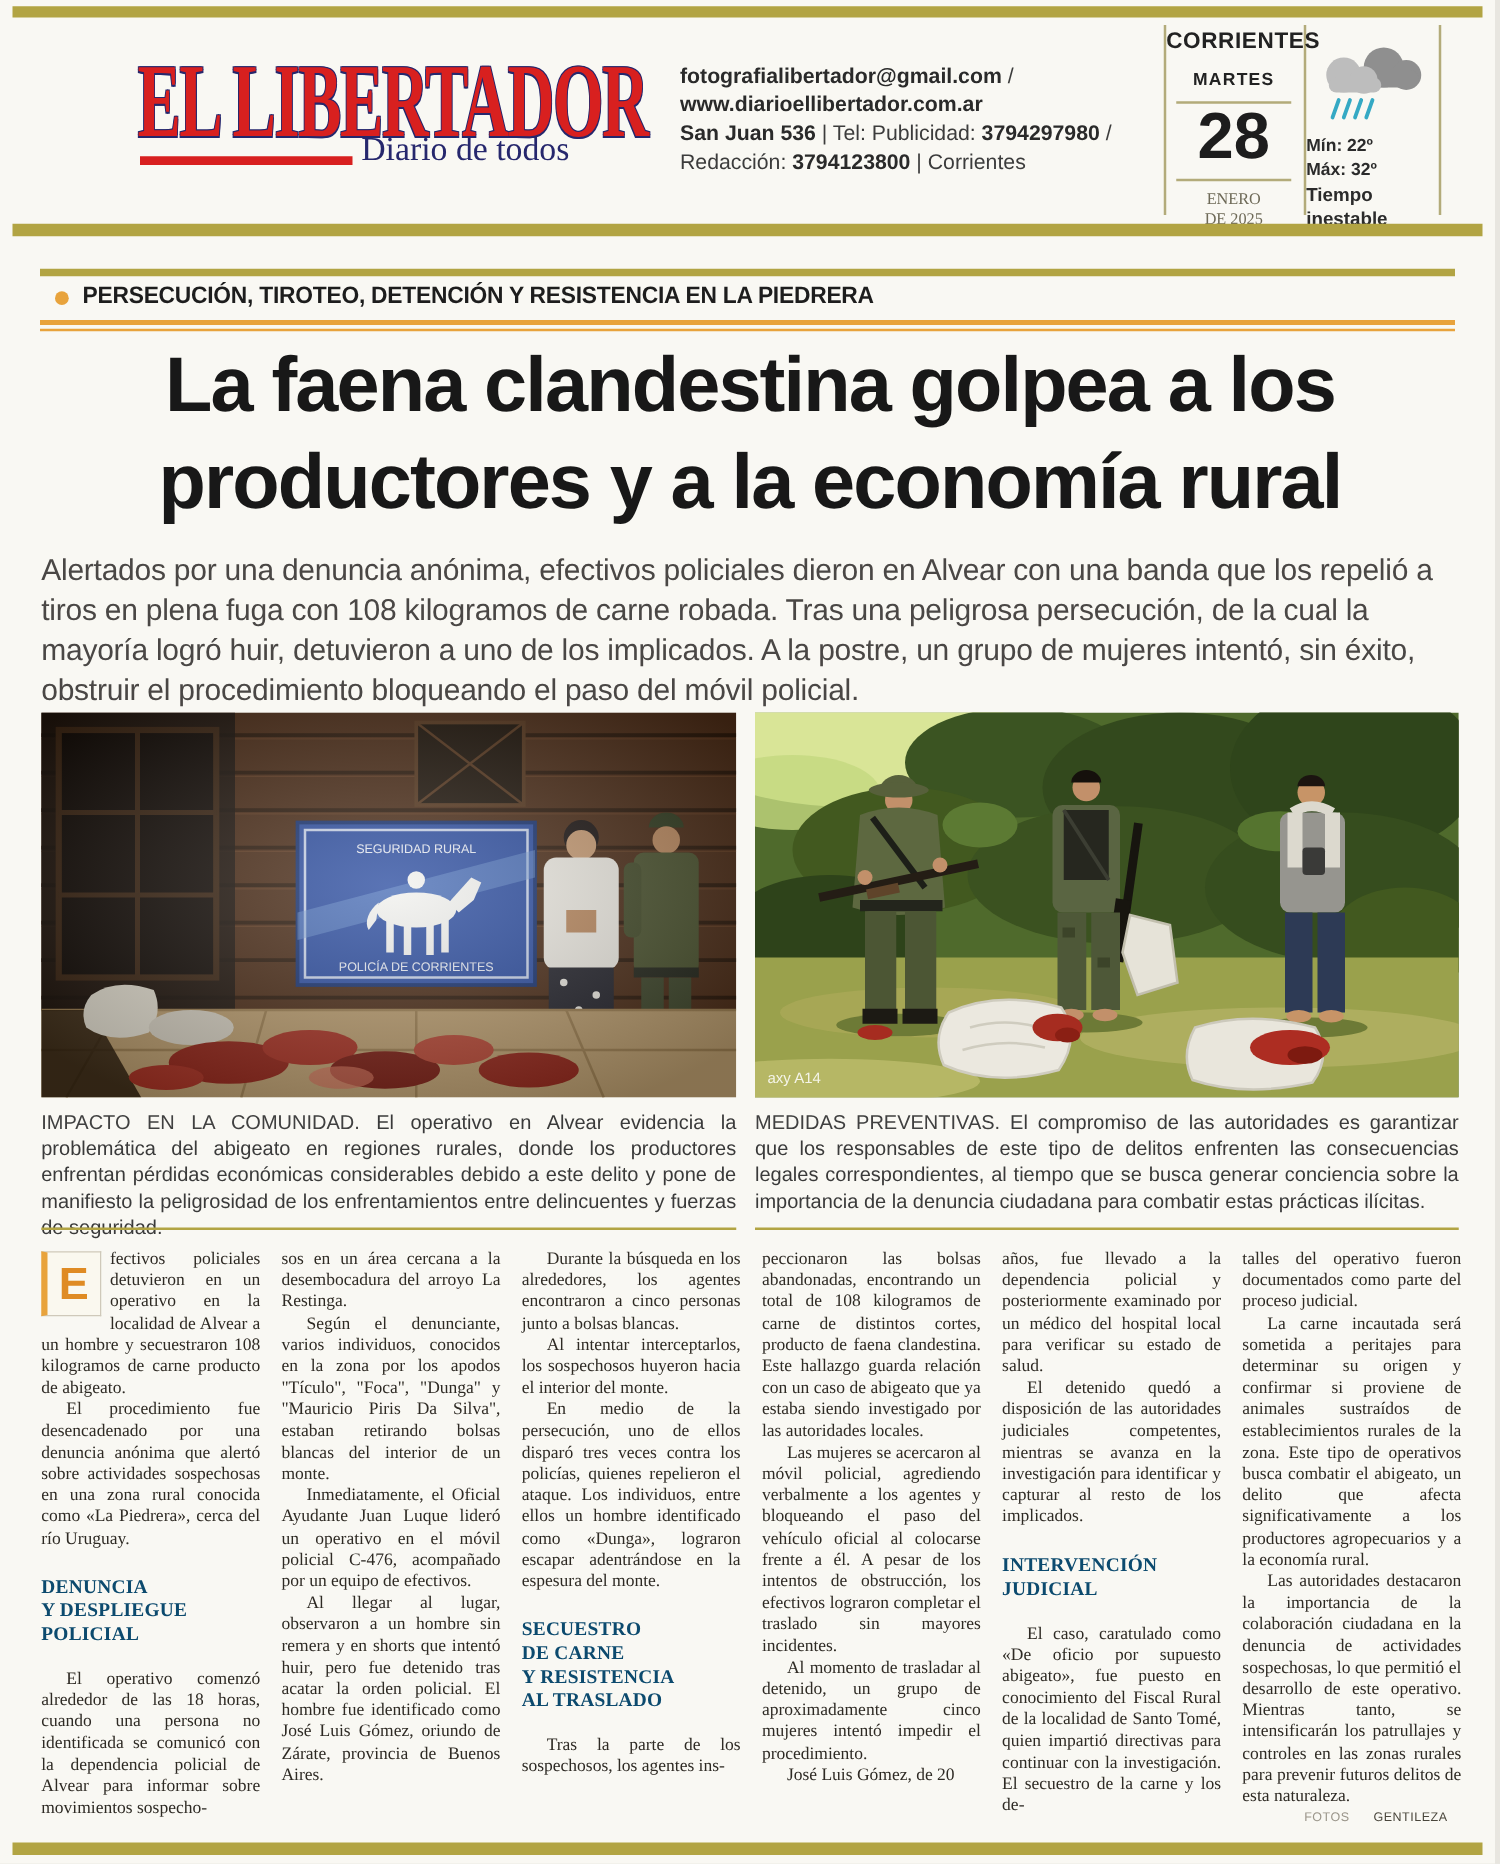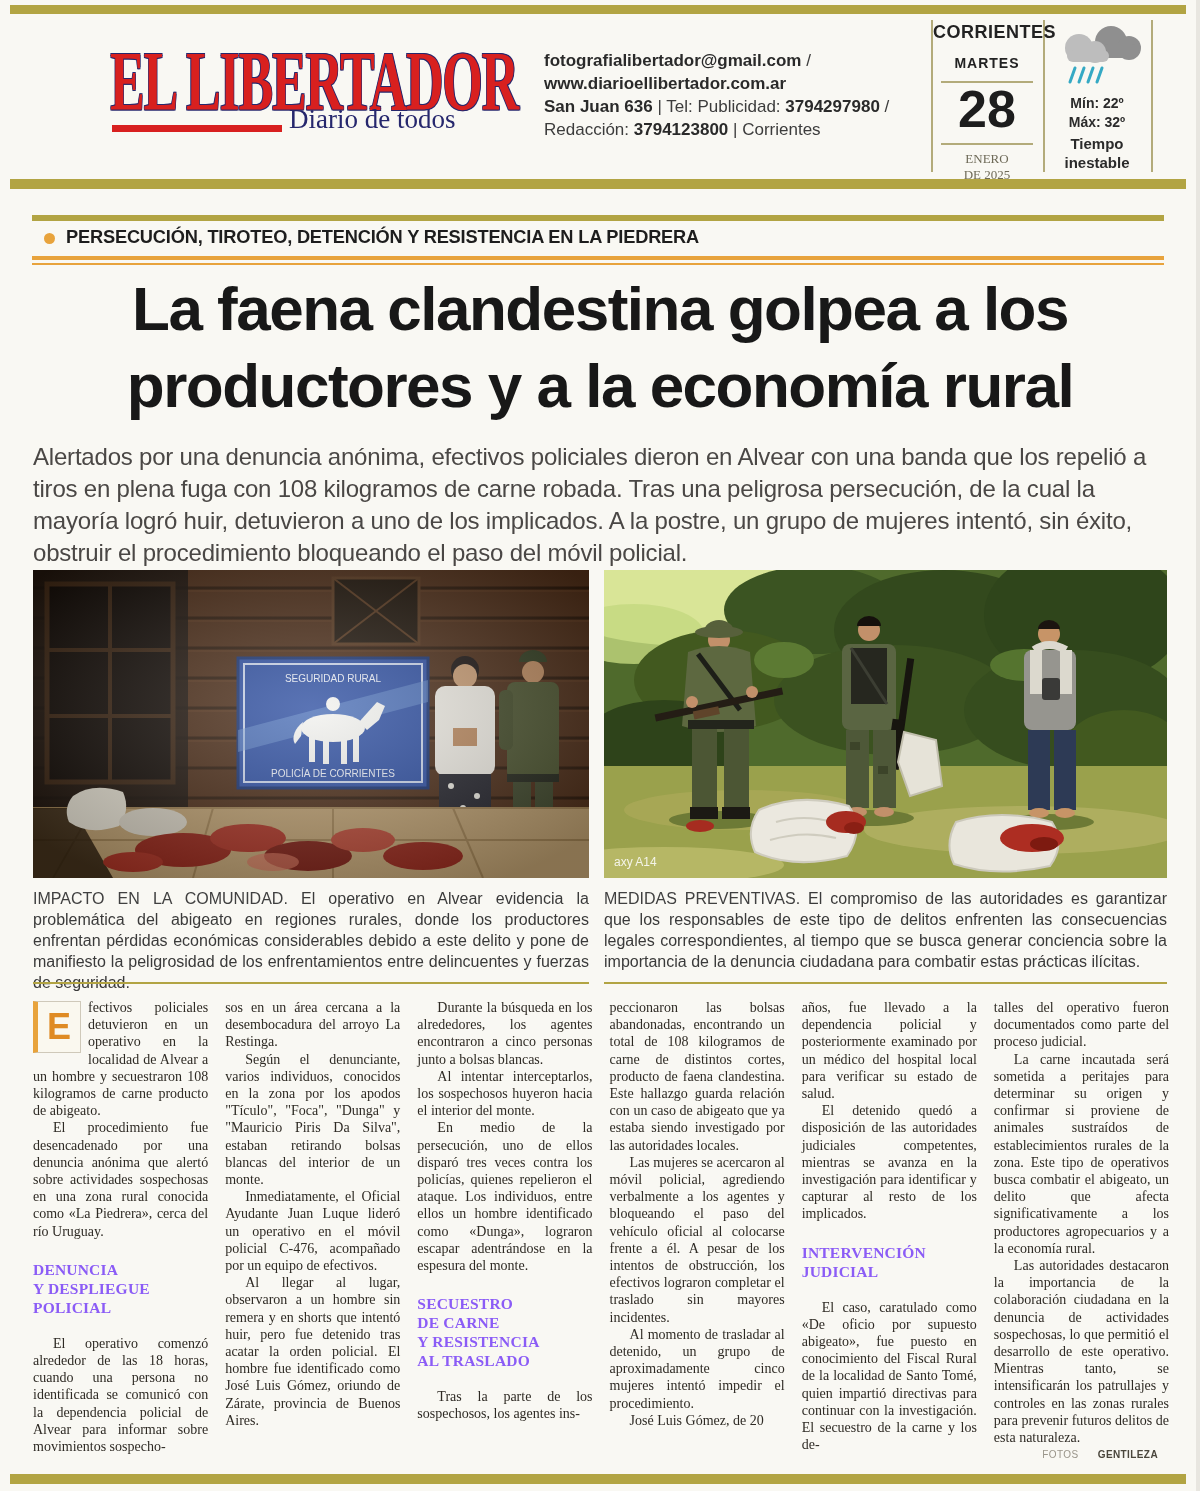--- a/index.html
+++ b/index.html
@@ -22,21 +22,21 @@
   .contact{position:absolute;left:544px;top:49px;font-size:17px;line-height:23px;color:#3c3c3c;}
   .contact .b{font-weight:bold;color:#2a2a2a;}
   .vline{position:absolute;top:20px;height:152px;width:2px;background:#b3ab7a;}
   .v1{left:931px;} .v2{left:1043px;} .v3{left:1151px;}
   .datebox{position:absolute;left:933px;top:18px;width:108px;text-align:center;}
   .db-city{font-size:18px;font-weight:bold;letter-spacing:0.5px;margin-top:4px;}
   .db-week{font-size:14px;font-weight:bold;letter-spacing:1px;margin-top:12px;}
   .db-hr{height:2px;background:#b3ab7a;margin:10px 8px 0 8px;}
   .db-day{font-size:52px;font-weight:bold;color:#1d1d1d;margin-top:2px;line-height:48px;}
   .db-month{font-size:13px;color:#6e6a58;margin-top:6px;white-space:pre-line;line-height:16px;font-family:Liberation Serif, serif;}
-  .weather{position:absolute;left:1045px;top:16px;width:104px;text-align:center;}
+  .weather{position:absolute;left:1045px;top:28px;width:104px;}
   .wx-icon{margin-top:4px;}
   .wx-t{font-size:14px;font-weight:bold;line-height:19px;color:#2b2b2b;}
   .wx-cond{font-size:15px;font-weight:bold;line-height:19px;margin-top:2px;white-space:pre-line;color:#2b2b2b;}
 
   
   .kick-bullet{position:absolute;left:44px;top:233px;width:11px;height:11px;border-radius:50%;background:#e8a33c;}
   .kicker{position:absolute;left:66px;top:226px;font-size:19px;font-weight:bold;color:#1d1d1d;
       letter-spacing:-0.2px;transform:scaleX(0.96);transform-origin:left top;white-space:nowrap;}
   .rule-o1{position:absolute;left:32px;right:32px;top:256px;height:4px;background:#e8a33c;}
   .rule-o2{position:absolute;left:32px;right:32px;top:263px;height:2px;background:#e8a33c;}
@@ -58,44 +58,44 @@
   .caption .lead{font-weight:normal;color:#404040;margin-top:44px;}
   .cap-rule{position:absolute;top:982px;height:2px;background:#b2a443;}
   .cr-left{left:33px;width:556px;}
   .cr-right{left:604px;width:563px;}
 
   
   .body-cols{position:absolute;left:33px;top:999px;width:1136px;height:466px;display:flex;gap:17px;}
   .col{flex:1;font-family:"Liberation Serif",serif;font-size:14px;line-height:17.2px;color:#2e2a24;}
   .col p{margin:0;text-align:justify;}
   .col p.ind{text-indent:20px;}
-  .subhead{font-weight:bold;font-size:15.5px;line-height:19px;letter-spacing:0.2px;color:#8b5cf6;
+  .subhead{font-weight:bold;font-size:15.5px;line-height:19px;letter-spacing:0.2px;color:#0c4a6e;
       white-space:pre-line;margin:20px 0 18px 0;font-family:"Liberation Serif",serif;}
   .dropcap{float:left;width:42px;height:50px;margin:2px 7px 0 0;background:#faf8ef;
       border:1px solid #cfc9ba;border-left:5px solid #e8a33c;color:#df8b24;
       font-family:"Liberation Sans",sans-serif;font-weight:bold;font-size:36px;
       display:flex;align-items:center;justify-content:center;}
   .credits{position:absolute;right:38px;top:1449px;font-size:10px;letter-spacing:0.4px;color:#9a958a;}
-  .credits .b{font-weight:bold;color:#4a463c;padding-left:16px;}
+  .credits .b{font-weight:normal;color:#4a463c;padding-left:16px;}
 </style>
 </head>
 <body>
 
 <div class="page">
 
   <div class="bar bar-top"></div>
 
   <div class="logo-title">EL LIBERTADOR</div>
   <div class="logo-underline"></div>
   <div class="logo-tagline">Diario de todos</div>
 
   <div class="contact">
     <div><span class="b">fotografialibertador@gmail.com</span><span> /</span></div>
     <div><span class="b">www.diarioellibertador.com.ar</span></div>
-    <div><span class="b">San Juan 636</span><span> | Tel: Publicidad: </span><span class="b">3794297980</span><span> /</span></div>
+    <div><span class="b">San Juan 536</span><span> | Tel: Publicidad: </span><span class="b">3794297980</span><span> /</span></div>
     <div><span>Redacción: </span><span class="b">3794123800</span><span> | Corrientes</span></div>
   </div>
 
   <div class="vline v1"></div>
   <div class="vline v2"></div>
   <div class="vline v3"></div>
 
   <div class="datebox">
     <div class="db-city">CORRIENTES</div>
     <div class="db-week">MARTES</div>

